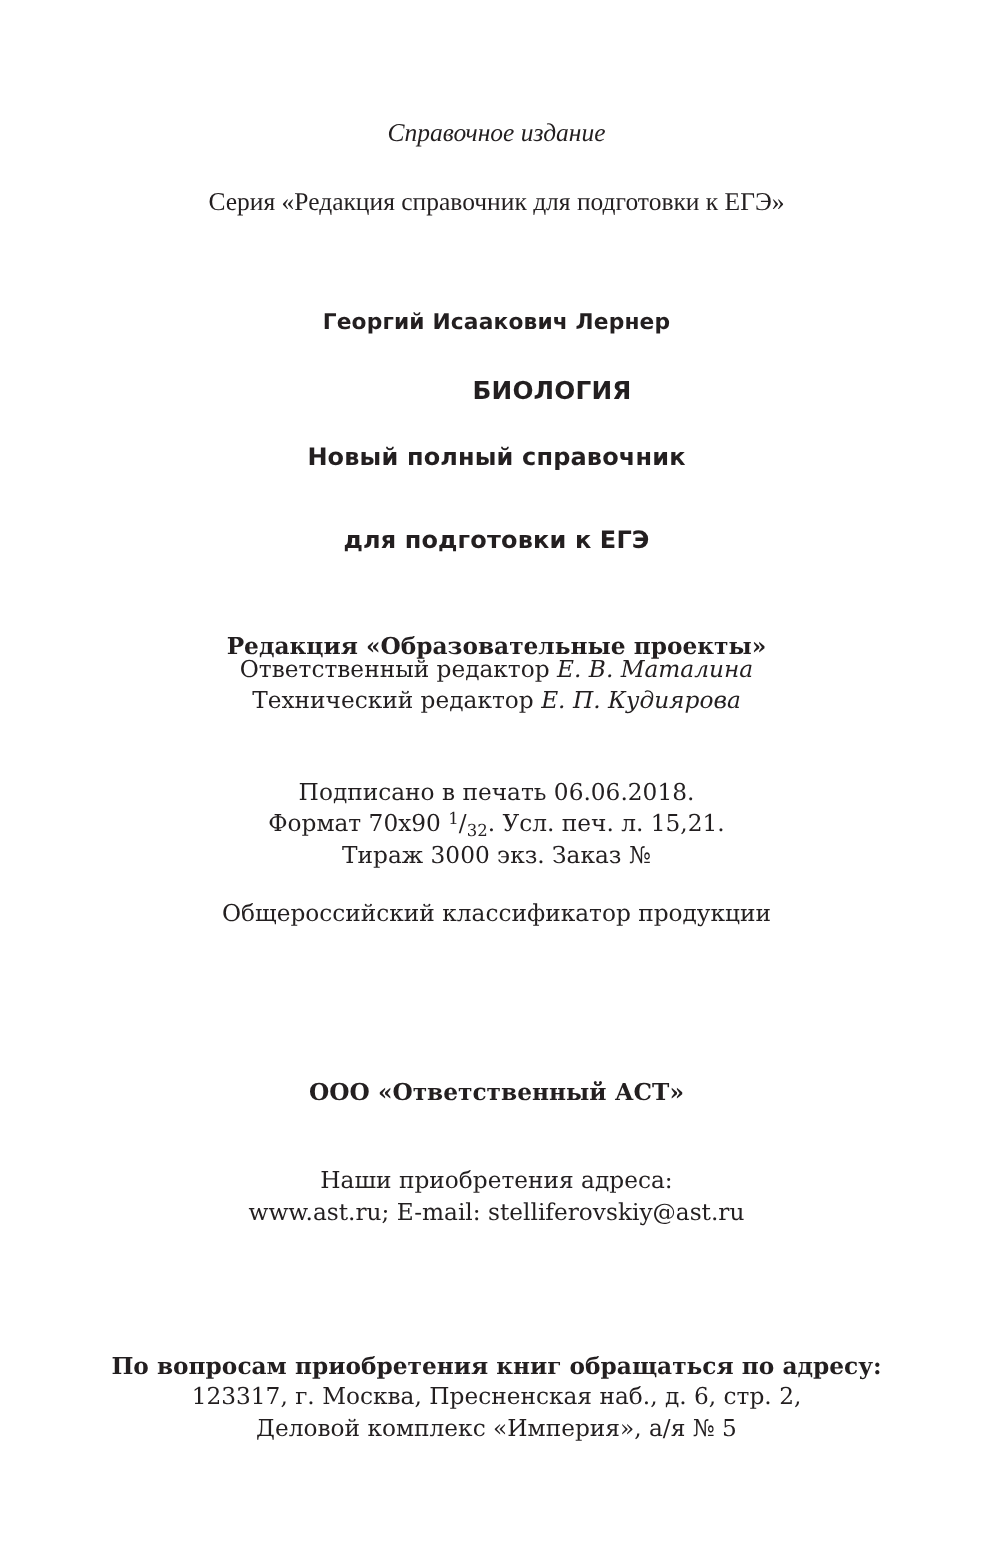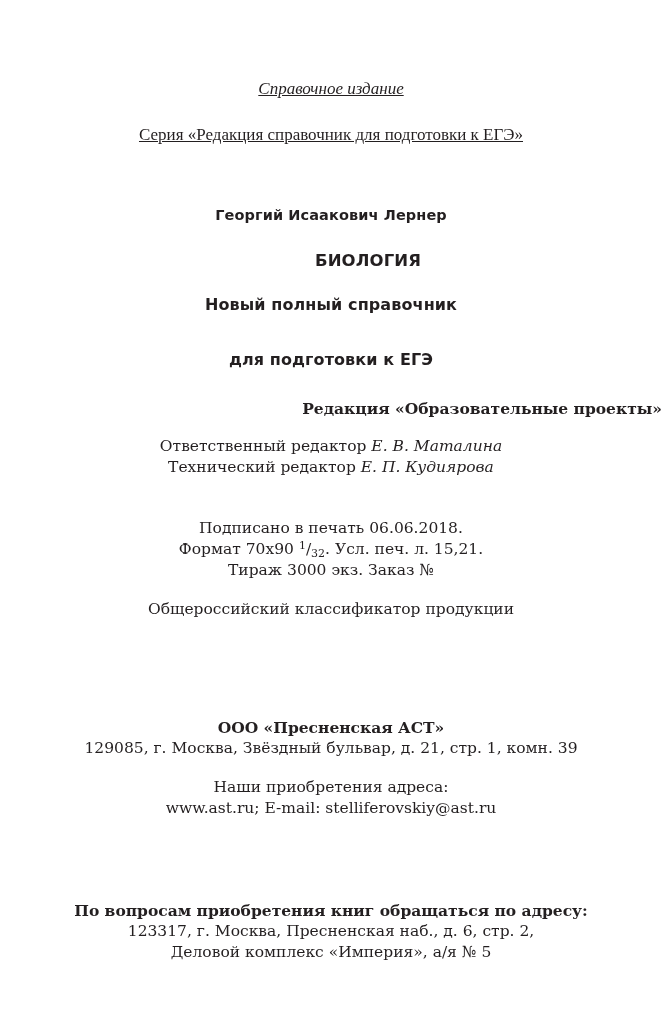--- a/index.html
+++ b/index.html
@@ -3,21 +3,21 @@
 <meta charset="utf-8">
 <style>
   html, body { margin: 0; padding: 0; background: #ffffff; }
   body { width: 662px; height: 1034px; position: relative; overflow: hidden; color: #231f20; }
   .page { position: absolute; left: 0; top: 0; width: 662px; height: 1034px; }
   .line {
     position: absolute; left: 0; width: 662px; text-align: center; white-space: nowrap;
     font-family: "DejaVu Serif", "Liberation Serif", serif;
     font-size: 15.5px; line-height: 21px; color: #231f20;
   }
-  .serif { font-family: "Liberation Serif", "DejaVu Serif", serif; font-size: 17px; text-decoration: underline; }
+  .serif { font-family: "Liberation Serif", "DejaVu Serif", serif; font-size: 17px; }
   .italic { font-style: italic; }
   .sans-bold {
     font-family: "DejaVu Sans", "Liberation Sans", sans-serif; font-weight: bold;
     font-size: 14.5px; letter-spacing: 0.1px;
   }
   .title-big { font-size: 16.5px; padding-left: 37px; }
   .subtitle { font-size: 16px; line-height: 22px; }
   .bold-serif { font-weight: bold; }
   sup, sub { font-size: 11px; line-height: 0; }
   sup { vertical-align: 5px; }
@@ -32,39 +32,38 @@
 
   <div class="line serif" style="top:124px;">Серия «Редакция справочник для подготовки к ЕГЭ»</div>
 
   <div class="line sans-bold" style="top:205px;">Георгий Исаакович Лернер</div>
 
   <div class="line sans-bold title-big" style="top:250px;">БИОЛОГИЯ</div>
 
   <div class="line sans-bold subtitle" style="top:294px;">Новый полный справочник</div>
   <div class="line sans-bold subtitle" style="top:328px;margin-top:21px;">для подготовки к ЕГЭ</div>
 
-  <div class="line bold-serif" style="top:398px;text-align:right;">Редакция «Образовательные проекты»</div>
+  <div class="line bold-serif" style="top:420px;">Редакция «Образовательные проекты»</div>
 
   <div class="line" style="top:436px;">
     <span>Ответственный редактор</span>
     <span class="italic">Е. В. Маталина</span>
   </div>
   <div class="line" style="top:457px;">
     <span>Технический редактор</span>
     <span class="italic">Е. П. Кудиярова</span>
   </div>
 
   <div class="line" style="top:518px;">Подписано в печать 06.06.2018.</div>
   <div class="line" style="top:539px;"><span>Формат 70х90 </span><sup>1</sup><span>/</span><sub>32</sub><span>. Усл. печ. л. 15,21.</span></div>
   <div class="line" style="top:560px;">Тираж 3000 экз. Заказ №</div>
 
   <div class="line" style="top:599px;">Общероссийский классификатор продукции</div>
 
-  <div class="line bold-serif" style="top:717px;">ООО «Пресненская АСТ»</div>
-  <div class="line" style="top:738px;">129085, г. Москва, Звёздный бульвар, д. 21, стр. 1, комн. 39</div>
+  <div class="line bold-serif" style="top:717px;">ООО «Ответственный АСТ»</div>
 
   <div class="line" style="top:777px;">Наши приобретения адреса:</div>
   <div class="line" style="top:798px;"><span>www.ast.ru; </span><span>E-mail:</span><span> stelliferovskiy@ast.ru</span></div>
 
   <div class="line bold-serif" style="top:900px;">По вопросам приобретения книг обращаться по адресу:</div>
   <div class="line" style="top:921px;">123317, г. Москва, Пресненская наб., д. 6, стр. 2,</div>
   <div class="line" style="top:942px;">Деловой комплекс «Империя», а/я № 5</div>
 
 </div>
 

